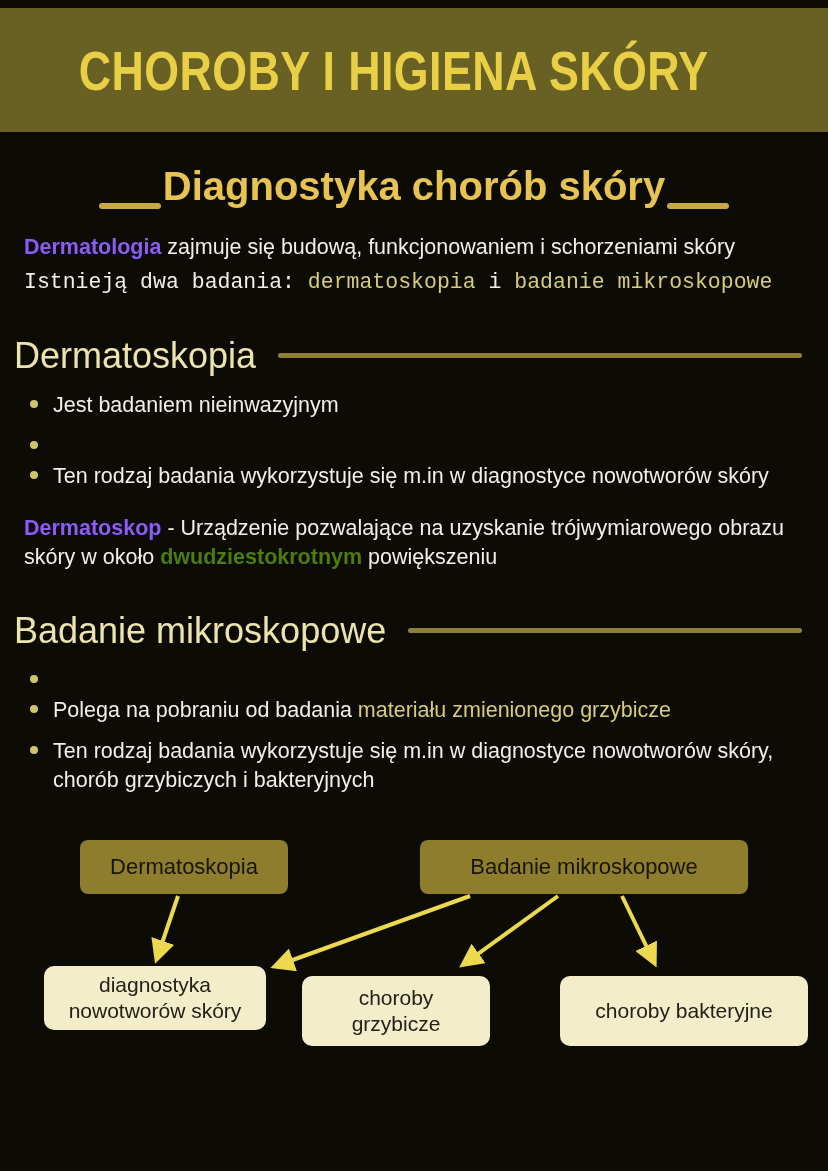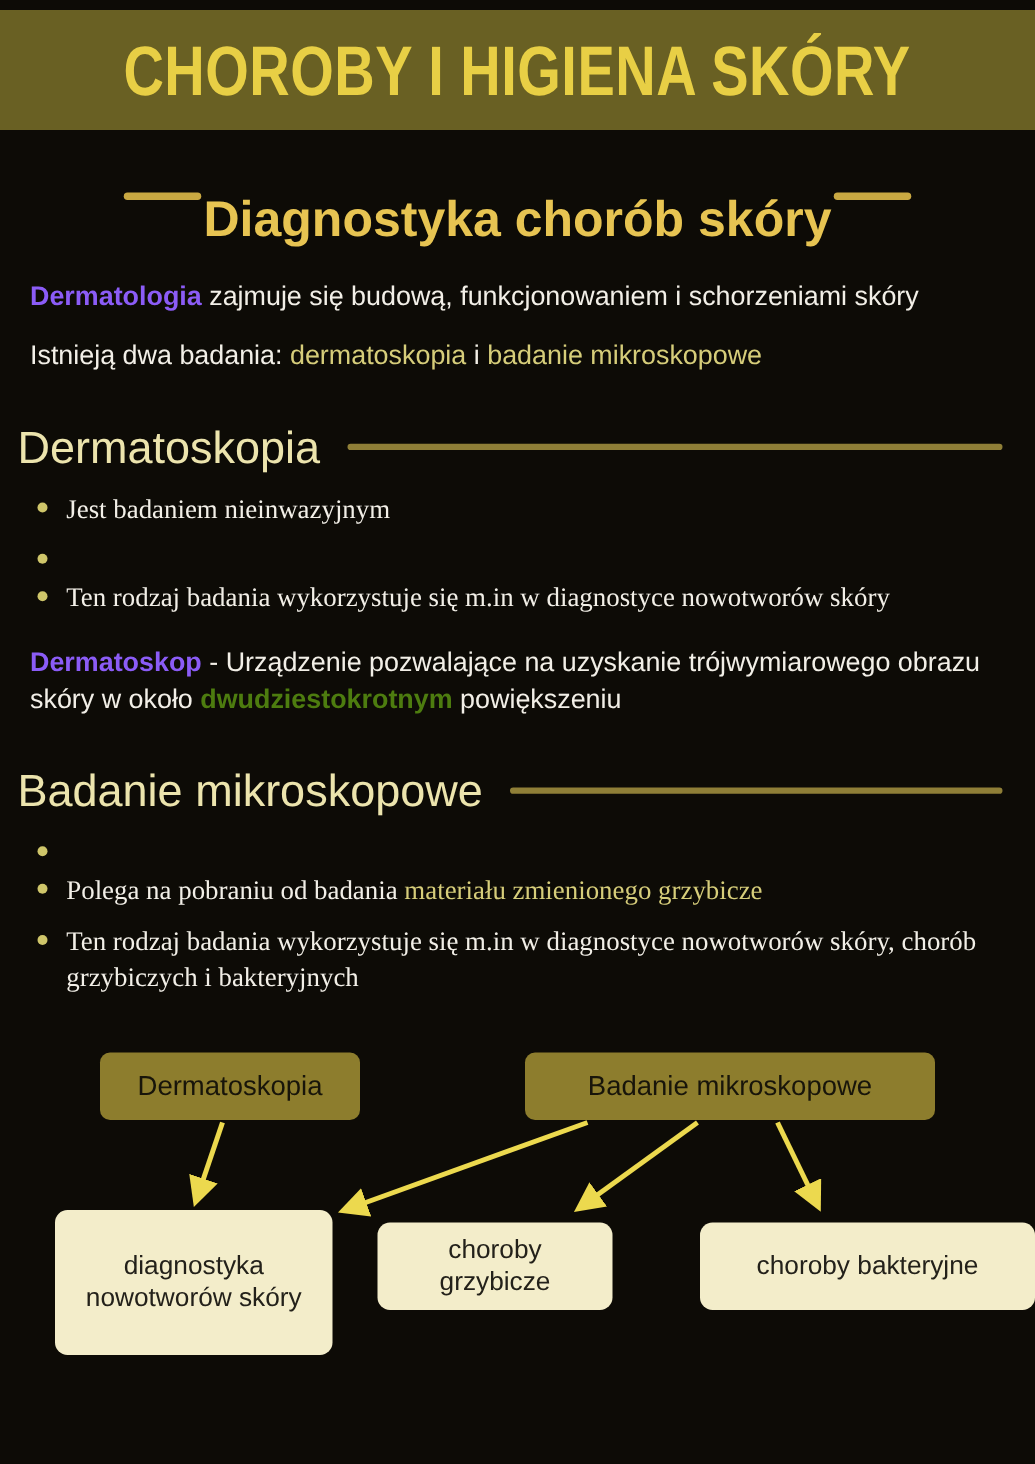--- a/index.html
+++ b/index.html
@@ -6,59 +6,59 @@
   body{
     width:828px;height:1171px;
     background:#0d0b06;
     font-family:"Liberation Sans", sans-serif;
     overflow:hidden;
     color:#f2efe7;
   }
   
   .banner{
     margin-top:8px;
-    height:96px;
+    height:124px;
     background:#696023;
-    display:flex;align-items:center;justify-content:center;
+    display:flex;align-items:center;justify-content:flex-start;
   }
   .banner-title{
     font-size:56px;font-weight:800;letter-spacing:0.5px;
     color:#e8cf45;
     display:inline-block;transform:scaleX(0.8);transform-origin:center;
     white-space:nowrap;
   }
   
   .heading-row{
-    margin-top:50px;
-    display:flex;align-items:flex-start;justify-content:center;gap:2px;
+    margin-top:32px;
+    display:flex;align-items:flex-end;justify-content:center;gap:2px;
   }
   .heading-dash{width:62px;height:6px;border-radius:3px;background:#c9a942;}
   .page-heading{
     font-size:40px;font-weight:700;color:#e7c452;margin:0;
   }
   
   .para{margin:24px 24px 0 24px;font-size:21.5px;line-height:1.34;color:#f2efe7;}
-  .para.tight{margin-top:18px;}
+  .para.tight{margin-top:6px;font-family:Liberation Mono, monospace;}
   .accent{color:#d6cd7a;}
   .lead{color:#8b5cf6;font-weight:700;}
   .bold-white{font-weight:700;color:#4d7c0f;}
   
   .section-row{
     display:flex;align-items:center;gap:22px;
     margin:38px 26px 0 14px;
   }
   .section-title{
     font-size:36px;font-weight:500;color:#ece4ad;margin:0;white-space:nowrap;
   }
   .section-line{flex:1;height:5px;border-radius:3px;background:#8f7f37;}
   
   .bullets{list-style:none;margin:14px 24px 0 24px;padding:0;}
   .bullets li{
     display:flex;gap:15px;margin:13px 0;
-    font-size:21.5px;line-height:1.32;color:#f2efe7;font-family:Liberation Serif, serif;
+    font-size:21.5px;line-height:1.32;color:#f2efe7;
   }
   .dot{
     width:8px;height:8px;border-radius:50%;background:#cfc66a;
     margin-top:9px;flex-shrink:0;margin-left:6px;
   }
   
   .diagram{position:relative;height:252px;margin-top:30px;}
   .diagram svg{position:absolute;left:0;top:0;z-index:1;}
   .flow-box{
     position:absolute;z-index:2;
@@ -69,23 +69,23 @@
   }
   .flow-box.b1{left:80px;top:16px;width:208px;height:54px;}
   .flow-box.b2{left:420px;top:16px;width:328px;height:54px;}
   .leaf-box{
     position:absolute;z-index:2;
     background:#f3edca;border-radius:10px;
     color:#23211a;font-size:21px;text-align:center;
     display:flex;align-items:center;justify-content:center;
     padding:6px 12px;box-sizing:border-box;line-height:1.25;
   }
-  .leaf-box.l1{left:44px;top:142px;width:222px;height:116px;}
+  .leaf-box.l1{left:44px;top:142px;width:222px;height:64px;}
   .leaf-box.l2{left:302px;top:152px;width:188px;height:70px;}
-  .leaf-box.l3{left:560px;top:152px;width:268px;height:70px;}
+  .leaf-box.l3{left:560px;top:152px;width:248px;height:70px;}
 </style>
 </head>
 <body>
 
 <header class="banner">
   <span class="banner-title">CHOROBY I HIGIENA SKÓRY</span>
 </header>
 
 <div class="heading-row">
   <span class="heading-dash"></span>

